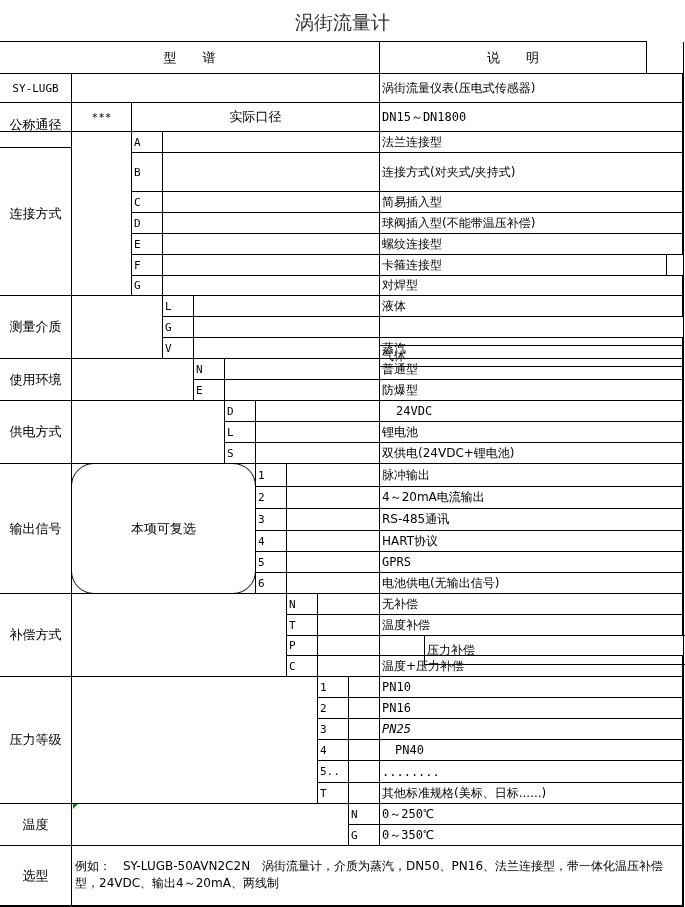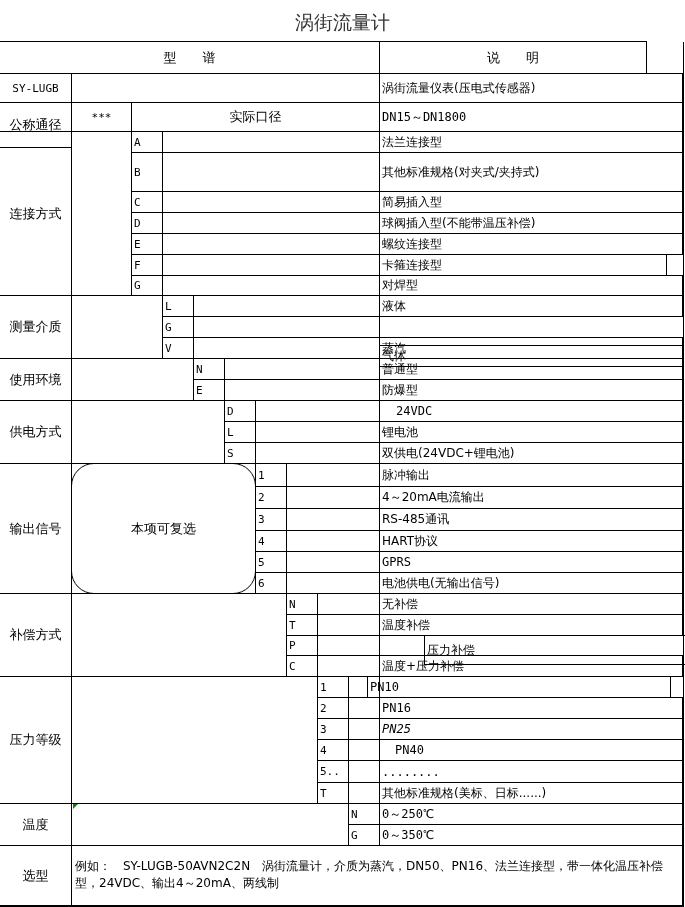--- a/index.html
+++ b/index.html
@@ -43,21 +43,21 @@
 
   <div class="c center lbl" style="left:0;top:132px;width:73px;height:165px;">连接方式</div>
   <div class="c" style="left:72px;top:132px;width:61px;height:165px;"></div>
   <div>
     <div class="c left mono" style="left:132px;top:132px;width:32px;height:22px;">A</div>
     <div class="c" style="left:163px;top:132px;width:218px;height:22px;"></div>
     <div class="c desc" style="left:380px;top:132px;width:304px;height:22px;">法兰连接型</div>
 
     <div class="c left mono" style="left:132px;top:153px;width:32px;height:40px;">B</div>
     <div class="c" style="left:163px;top:153px;width:218px;height:40px;"></div>
-    <div class="c desc" style="left:380px;top:153px;width:304px;height:40px;">其他标准规格(对夹式/夹持式)</div>
+    <div class="c desc" style="left:380px;top:153px;width:304px;height:40px;">连接方式(对夹式/夹持式)</div>
 
     <div class="c left mono" style="left:132px;top:192px;width:32px;height:22px;">C</div>
     <div class="c" style="left:163px;top:192px;width:218px;height:22px;"></div>
     <div class="c desc" style="left:380px;top:192px;width:304px;height:22px;">简易插入型</div>
 
     <div class="c left mono" style="left:132px;top:213px;width:32px;height:22px;">D</div>
     <div class="c" style="left:163px;top:213px;width:218px;height:22px;"></div>
     <div class="c desc" style="left:380px;top:213px;width:304px;height:22px;">球阀插入型(不能带温压补偿)</div>
 
     <div class="c left mono" style="left:132px;top:234px;width:32px;height:22px;">E</div>
@@ -163,21 +163,21 @@
     <div class="c left mono" style="left:287px;top:656px;width:32px;height:22px;">C</div>
     <div class="c" style="left:318px;top:656px;width:63px;height:22px;"></div>
     <div class="c desc" style="left:380px;top:656px;width:304px;height:22px;">温度+压力补偿</div>
   </div>
 
   <div class="c center lbl" style="left:0;top:677px;width:73px;height:128px;">压力等级</div>
   <div class="c" style="left:72px;top:677px;width:247px;height:128px;"></div>
   <div>
     <div class="c left mono" style="left:318px;top:677px;width:32px;height:22px;">1</div>
     <div class="c" style="left:349px;top:677px;width:32px;height:22px;"></div>
-    <div class="c desc mono" style="left:368px;top:677px;width:304px;height:22px;">PN10</div>
+    <div class="c desc mono" style="left:380px;top:677px;width:304px;height:22px;">PN10</div>
 
     <div class="c left mono" style="left:318px;top:698px;width:32px;height:22px;">2</div>
     <div class="c" style="left:349px;top:698px;width:32px;height:22px;"></div>
     <div class="c desc mono" style="left:380px;top:698px;width:304px;height:22px;">PN16</div>
 
     <div class="c left mono" style="left:318px;top:719px;width:32px;height:22px;">3</div>
     <div class="c" style="left:349px;top:719px;width:32px;height:22px;"></div>
     <div class="c desc mono" style="left:380px;top:719px;width:304px;height:22px;font-style:italic;">PN25</div>
 
     <div class="c left mono" style="left:318px;top:740px;width:32px;height:22px;">4</div>

